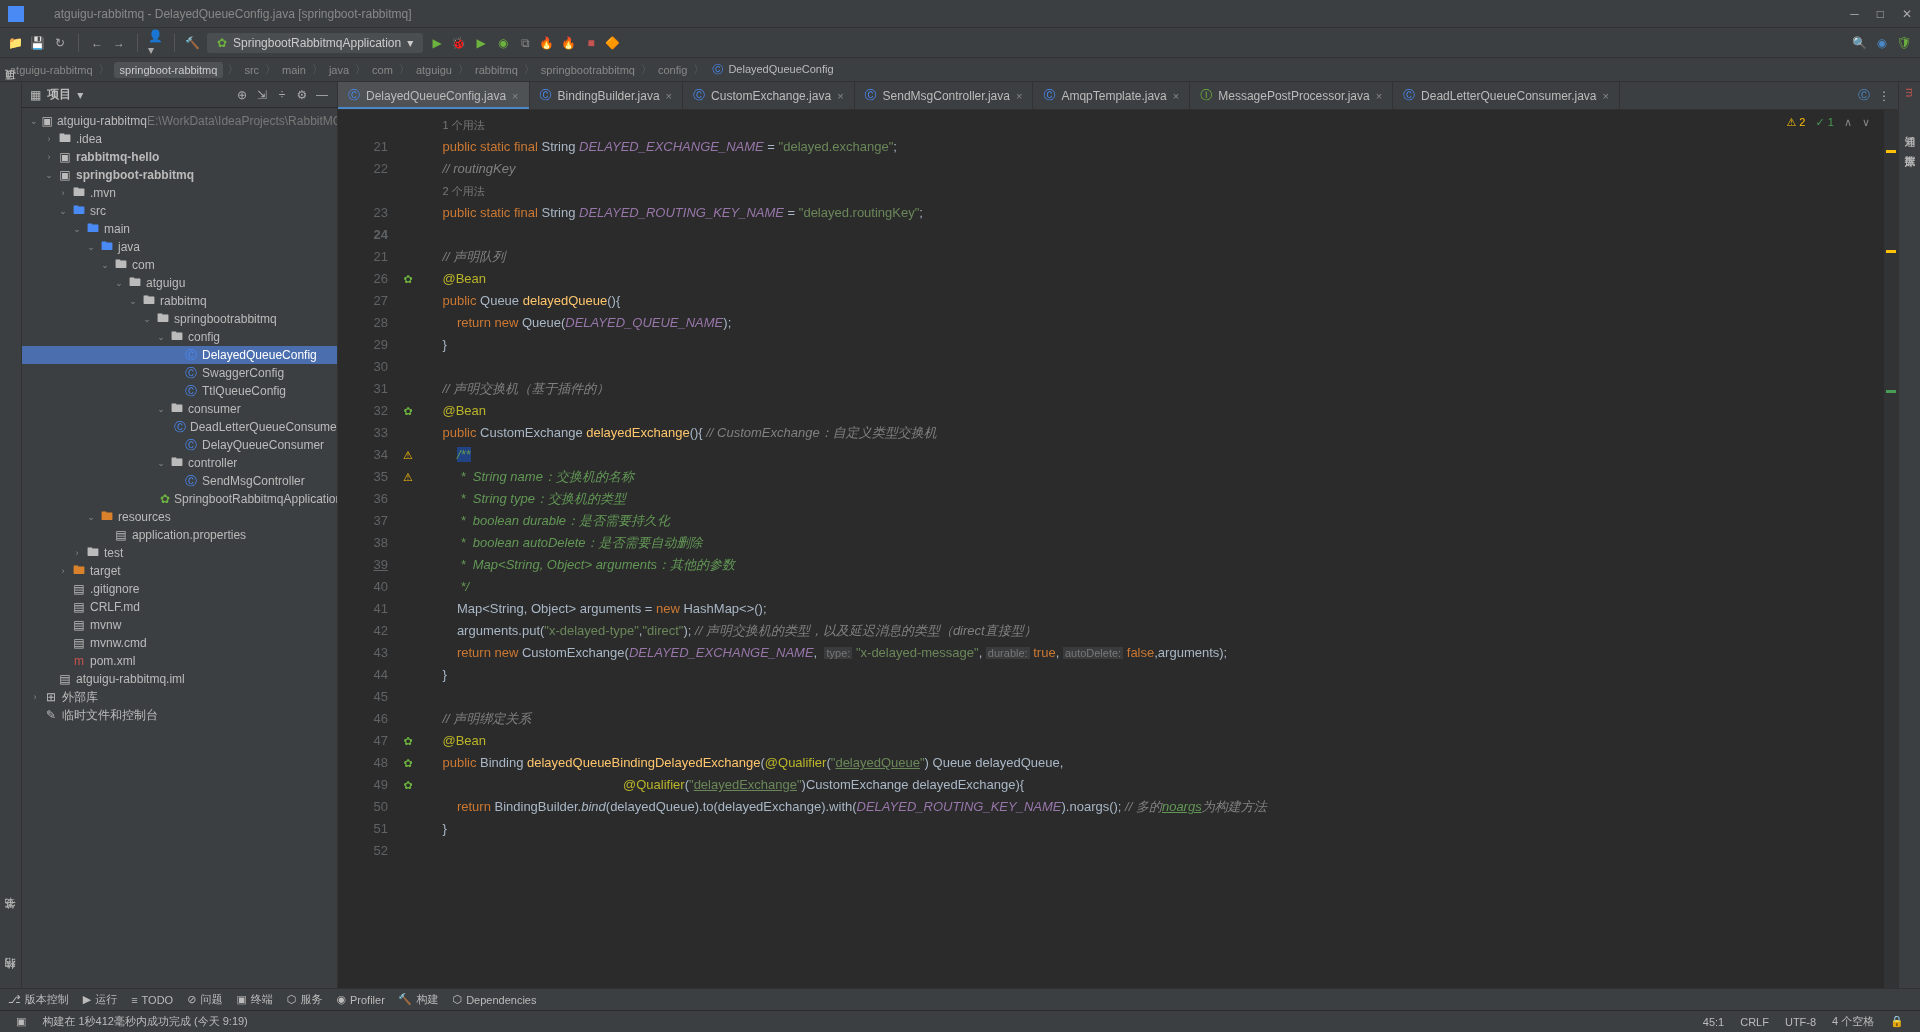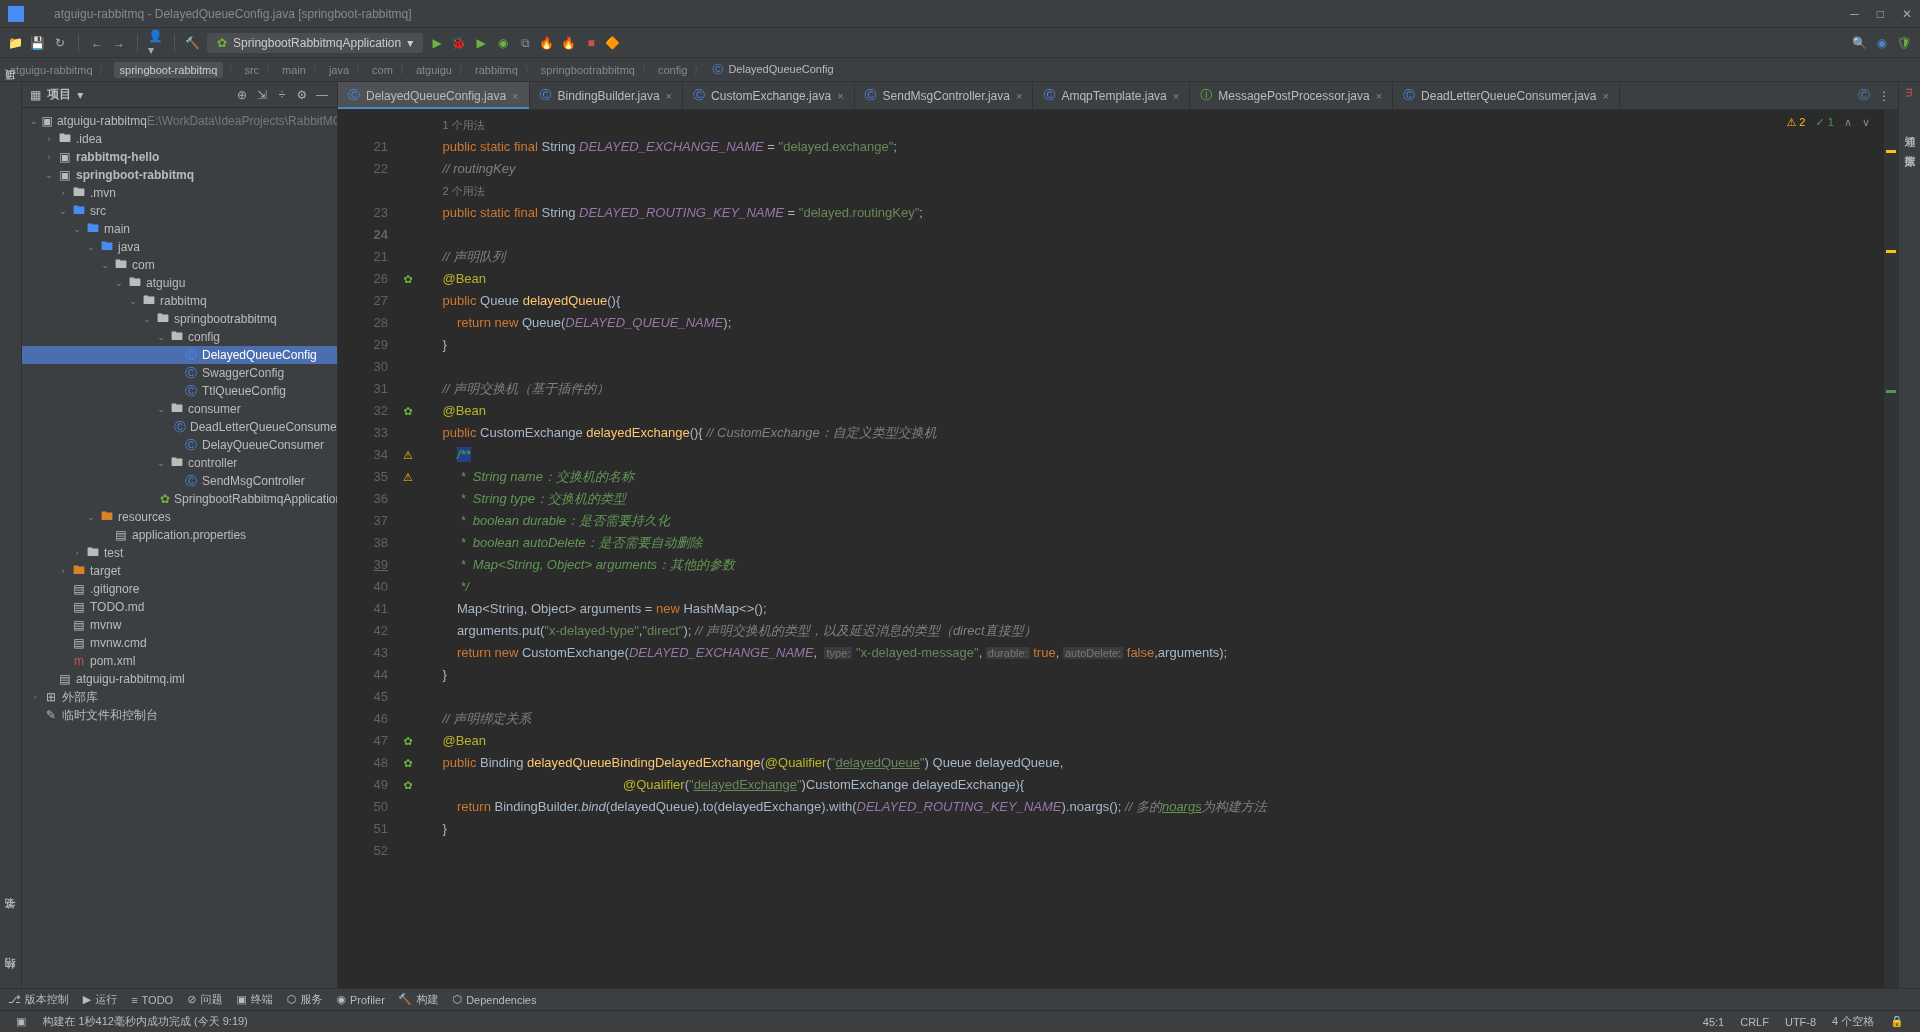--- a/index.html
+++ b/index.html
@@ -291,21 +291,21 @@
           <span>target</span>
         </div>
         <div class="tree-node" style="padding-left: 36px;">
           <span class="chev"></span>
           <span class="node-icon">▤</span>
           <span>.gitignore</span>
         </div>
         <div class="tree-node" style="padding-left: 36px;">
           <span class="chev"></span>
           <span class="node-icon">▤</span>
-          <span>TODO.md</span>
+          <span>CRLF.md</span>
         </div>
         <div class="tree-node" style="padding-left: 36px;">
           <span class="chev"></span>
           <span class="node-icon">▤</span>
           <span>mvnw</span>
         </div>
         <div class="tree-node" style="padding-left: 36px;">
           <span class="chev"></span>
           <span class="node-icon">▤</span>
           <span>mvnw.cmd</span>

